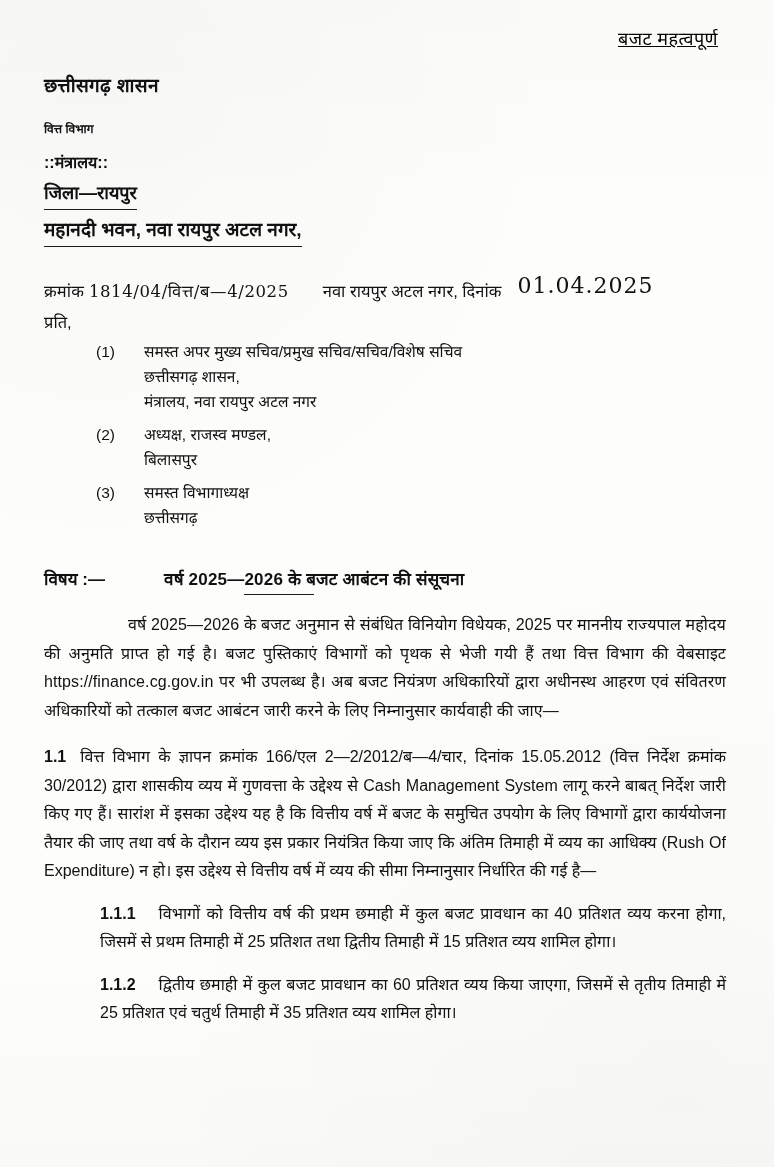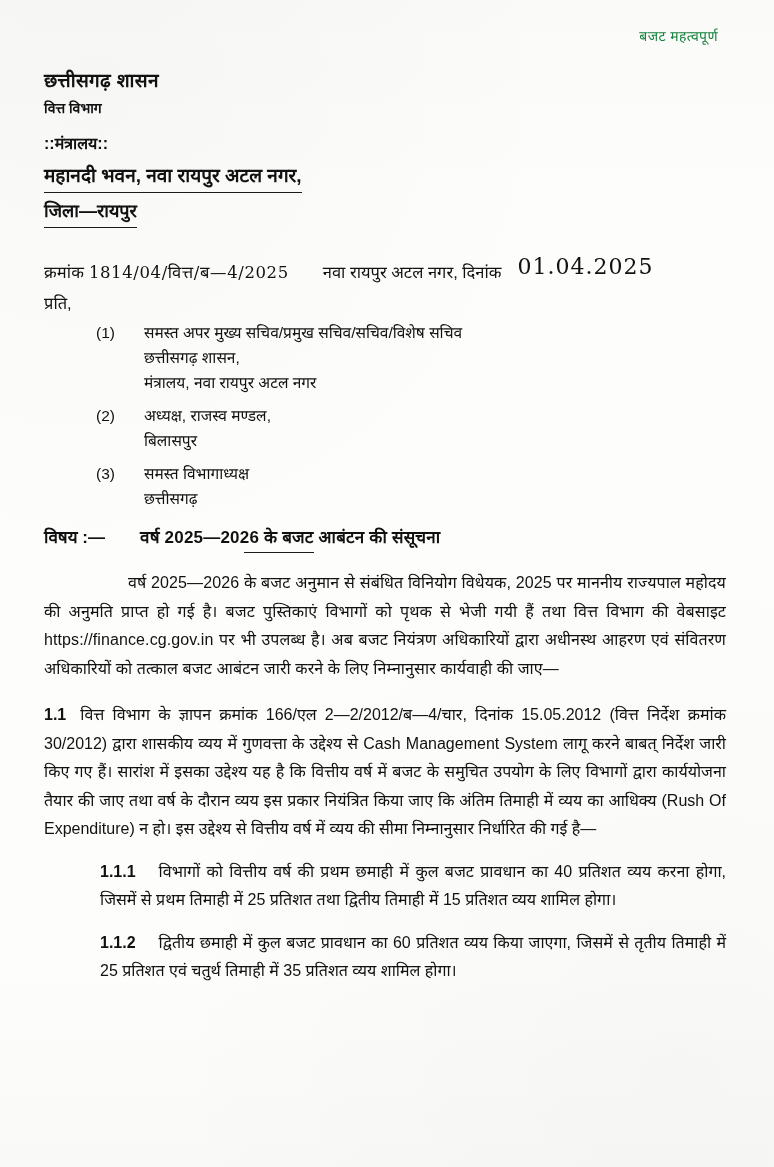--- a/index.html
+++ b/index.html
@@ -30,40 +30,41 @@
       linear-gradient(180deg, rgba(0,0,0,0.012), rgba(0,0,0,0) 18%, rgba(0,0,0,0) 82%, rgba(0,0,0,0.015));
     pointer-events: none;
   }
   .content {
     position: relative;
     padding: 26px 48px 0 44px;
   }
 
   .stamp-line {
     text-align: right;
-    font-size: 14px;
+    font-size: 18px;
     letter-spacing: 0.4px;
     padding-right: 8px;
-    color: #15803d;
+    color: #000000;
+    text-decoration: underline;
   }
 
   .header-block {
     text-align: left;
     margin-top: 22px;
     line-height: 1.52;
   }
   .header-block .h1 {
     font-size: 19px;
     font-weight: 700;
     letter-spacing: 0.3px;
   }
   .header-block .h2 {
-    font-size: 14px;
-    font-weight: 700;
-    margin-top: 2px;
+    font-size: 12px;
+    font-weight: 700;
+    margin-top: 19px;
   }
   .header-block .h3 {
     font-size: 16px;
     font-weight: 700;
     margin-top: 13px;
   }
   .header-block .h4 {
     font-size: 19px;
     font-weight: 700;
     margin-top: 6px;
@@ -124,24 +125,25 @@
   }
   .recipient .num {
     width: 48px;
     flex: 0 0 48px;
   }
   .recipient .lines div {
     white-space: nowrap;
   }
 
   .subject-row {
-    margin-top: 14px;
+    margin-top: 37px;
     display: flex;
     align-items: baseline;
     font-size: 17px;
+    gap: 24px;
   }
   .subject-label {
     font-weight: 700;
     width: 96px;
     flex: 0 0 96px;
   }
   .subject-text {
     font-weight: 700;
     letter-spacing: 0.2px;
   }
@@ -188,22 +190,22 @@
 
 <div class="page">
   <div class="content">
 
     <div class="stamp-line">बजट महत्वपूर्ण</div>
 
     <div class="header-block">
       <div class="h1">छत्तीसगढ़ शासन</div>
       <div class="h2">वित्त विभाग</div>
       <div class="h3">::मंत्रालय::</div>
+      <div><span class="h5">जिला—रायपुर</span></div>
       <div><span class="h4">महानदी भवन, नवा रायपुर अटल नगर,</span></div>
-      <div><span class="h5">जिला—रायपुर</span></div>
     </div>
 
     <div class="ref-row">
       <div class="ref-left">
         <span>क्रमांक</span>
         <span class="hw-num">1814/04/वित्त/ब—4/2025</span>
       </div>
       <div class="ref-right">नवा रायपुर अटल नगर, दिनांक</div>
       <div class="ref-date">01.04.2025</div>
     </div>

